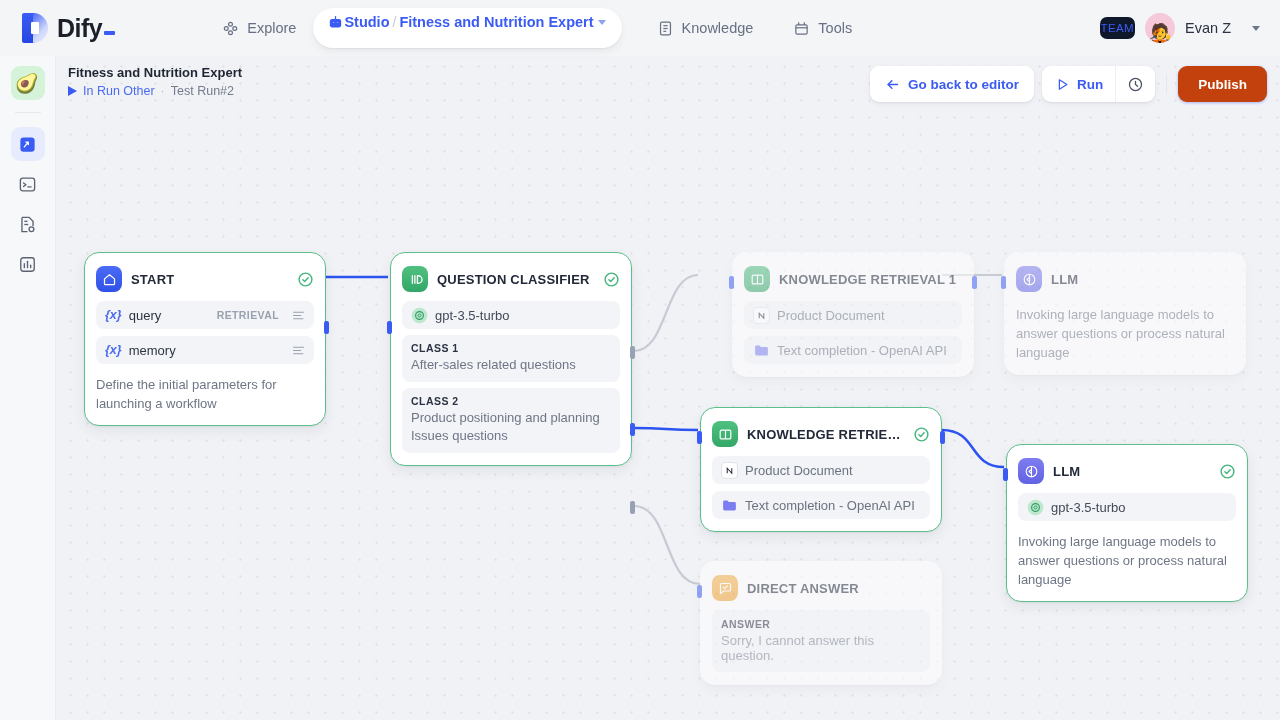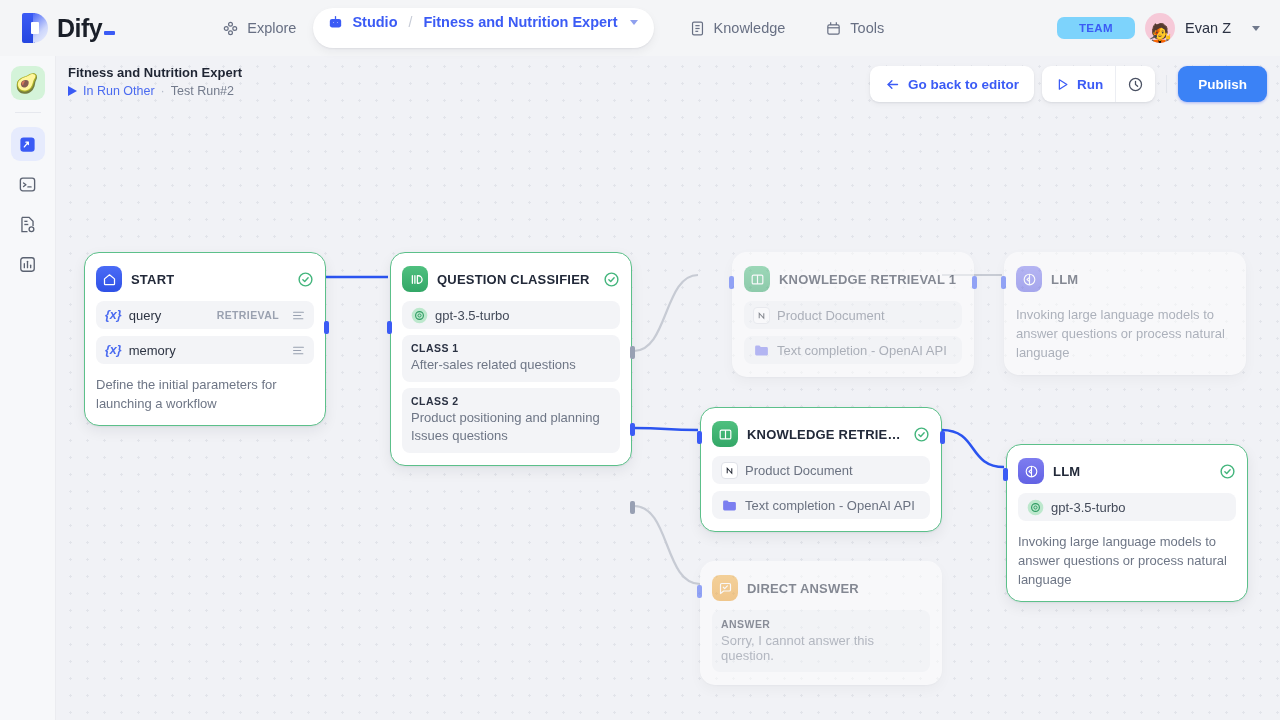--- a/index.html
+++ b/index.html
@@ -44,39 +44,39 @@
     border-radius:1px; margin-left:2px; vertical-align: 2px;
   }
 
   .nav { display: flex; align-items: center; gap: 4px; margin-left: 94px; }
   .nav-item {
     display: flex; align-items: center; gap: 8px;
     height: 36px; padding: 0 13px; border-radius: 10px;
     font-size: 14.5px; color: #676f83; cursor: pointer; white-space: nowrap;
   }
   .nav-pill {
-    display: flex; align-items: center; gap: 8px;
+    display: flex; align-items: center; 
     height: 40px; padding: 0 16px 12px 14px;
     background: #ffffff; border-radius: 20px;
     box-shadow: 0 1px 2px rgba(16,24,40,.06), 0 4px 10px rgba(16,24,40,.05);
     cursor: pointer;
   }
   .nav-pill .studio { color: #3b5bf5; font-size: 14.5px; font-weight: 600; }
   .nav-pill .slash { color: #c6cbd6; font-size: 14px; margin: 0 3px; }
   .nav-pill .appname { color: #3b5bf5; font-size: 14.5px; font-weight: 600; }
   .chev { width: 0; height: 0; border-left: 4.5px solid transparent;
     border-right: 4.5px solid transparent; border-top: 5px solid #8fa0ee; margin-left: 4px; }
   .chev.dark { border-top-color: #70798c; }
 
   .ico { display:inline-flex; align-items:center; justify-content:center; }
 
   .topright { margin-left: auto; display: flex; align-items: center; gap: 10px; margin-right: 20px; }
   .team-badge {
-    background: #7dd3fc; color: #3b5bf5; font-size: 11.5px; font-weight: bold;
-    letter-spacing: .4px; padding: 5px 22px; border-radius: 7px;
+    background: #0f172a; color: #3b5bf5; font-size: 11.5px; font-weight: normal;
+    letter-spacing: .4px; padding: 5px 1px; border-radius: 7px;
   }
   .avatar {
     width: 30px; height: 30px; border-radius: 50%;
     background: #f6c9d8; display:flex; align-items:flex-end; justify-content:center;
     overflow:hidden; font-size: 19px; line-height: 1;
   }
   .username { font-size: 14.5px; color: #2b3243; display:flex; align-items:center; gap:17px; cursor:pointer;}
 
   
   .rail {
@@ -121,21 +121,21 @@
   }
   .btn-group {
     height: 36px; background:#fff; border-radius: 9px; display:flex; align-items:center;
     box-shadow: 0 1px 2px rgba(16,24,40,.07), 0 2px 6px rgba(16,24,40,.05);
   }
   .btn-run { display:flex; align-items:center; gap:7px; padding: 0 12px 0 13px;
     font-size: 13.5px; font-weight:600; color:#3b5bf5; cursor:pointer; height:100%;}
   .btn-hist { display:flex; align-items:center; padding: 0 11px; height:100%;
     border-left: 1px solid #eceef3; cursor:pointer;}
   .btn-publish {
-    height: 36px; padding: 0 20px; background:#3b82f6; color:#fff; border-radius: 9px;
+    height: 36px; padding: 0 20px; background:#c2410c; color:#fff; border-radius: 9px;
     display:flex;align-items:center; font-size:13.5px; font-weight:600; cursor:pointer;
     box-shadow: 0 1px 3px rgba(59,91,245,.4);
   }
   .divider-v { width:1px; height: 18px; background:#e3e6ec; margin: 0 3px; }
 
   
   .canvas {
     position:absolute; left: 56px; top: 56px; width: 1224px; height: 664px;
     background-color: #f1f2f6;
     background-image: radial-gradient(circle, #e2e4ea 1.1px, transparent 1.2px);

